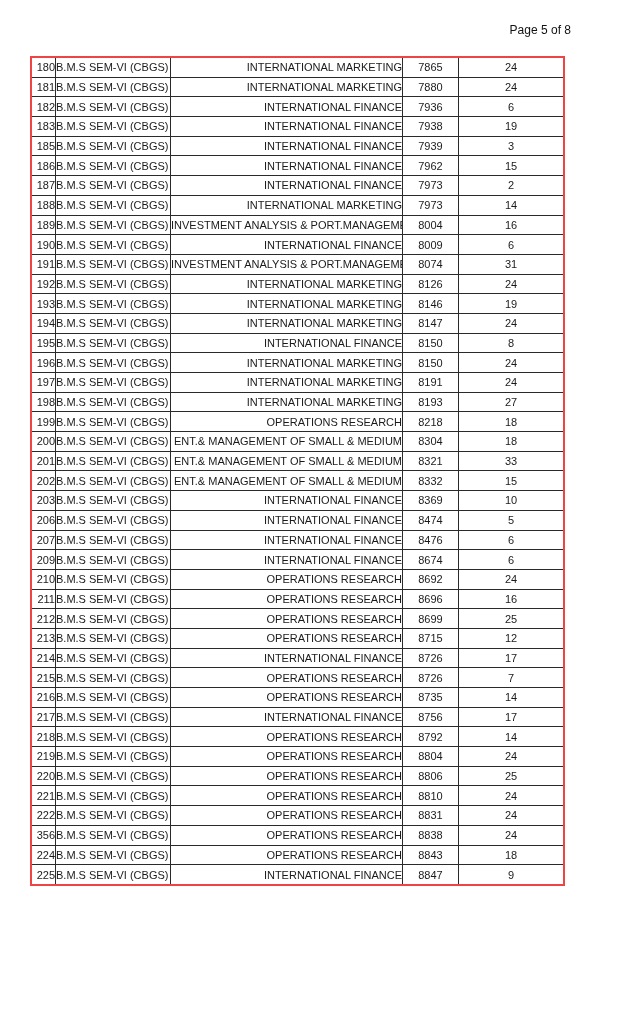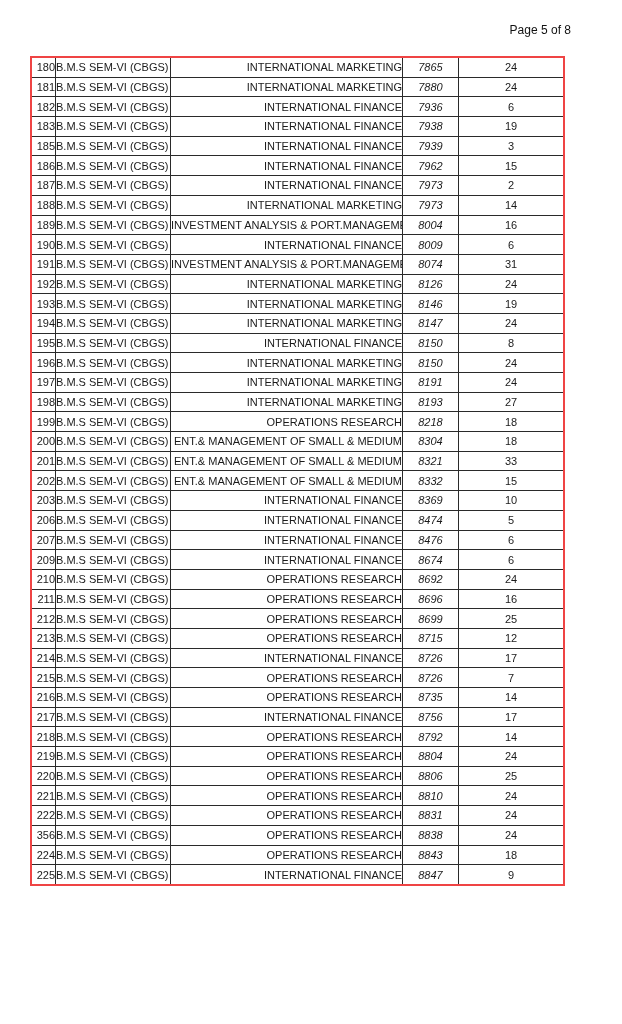--- a/index.html
+++ b/index.html
@@ -39,21 +39,21 @@
     line-height: 12px;
     padding: 0;
     overflow: hidden;
     white-space: nowrap;
     vertical-align: middle;
     color: #1a1a1a;
   }
   td.col-no      { width: 23px;  text-align: right;  padding-right: 2px; }
   td.col-program { width: 114px; text-align: left;   padding-left: 3px; }
   td.col-subject { width: 231px; text-align: right;   padding-left: 4px; }
-  td.col-seat    { width: 55px;  text-align: center; font-style: italic; }
+  td.col-seat    { width: 55px;  text-align: center; }
   td.col-count   { width: 104px; text-align: center; margin-left: 34px; }
 </style>
 </head>
 <body>
 
 <div class="page-number">Page 5 of 8</div>
 
 <table class="results">
   <tbody>
       <tr>

